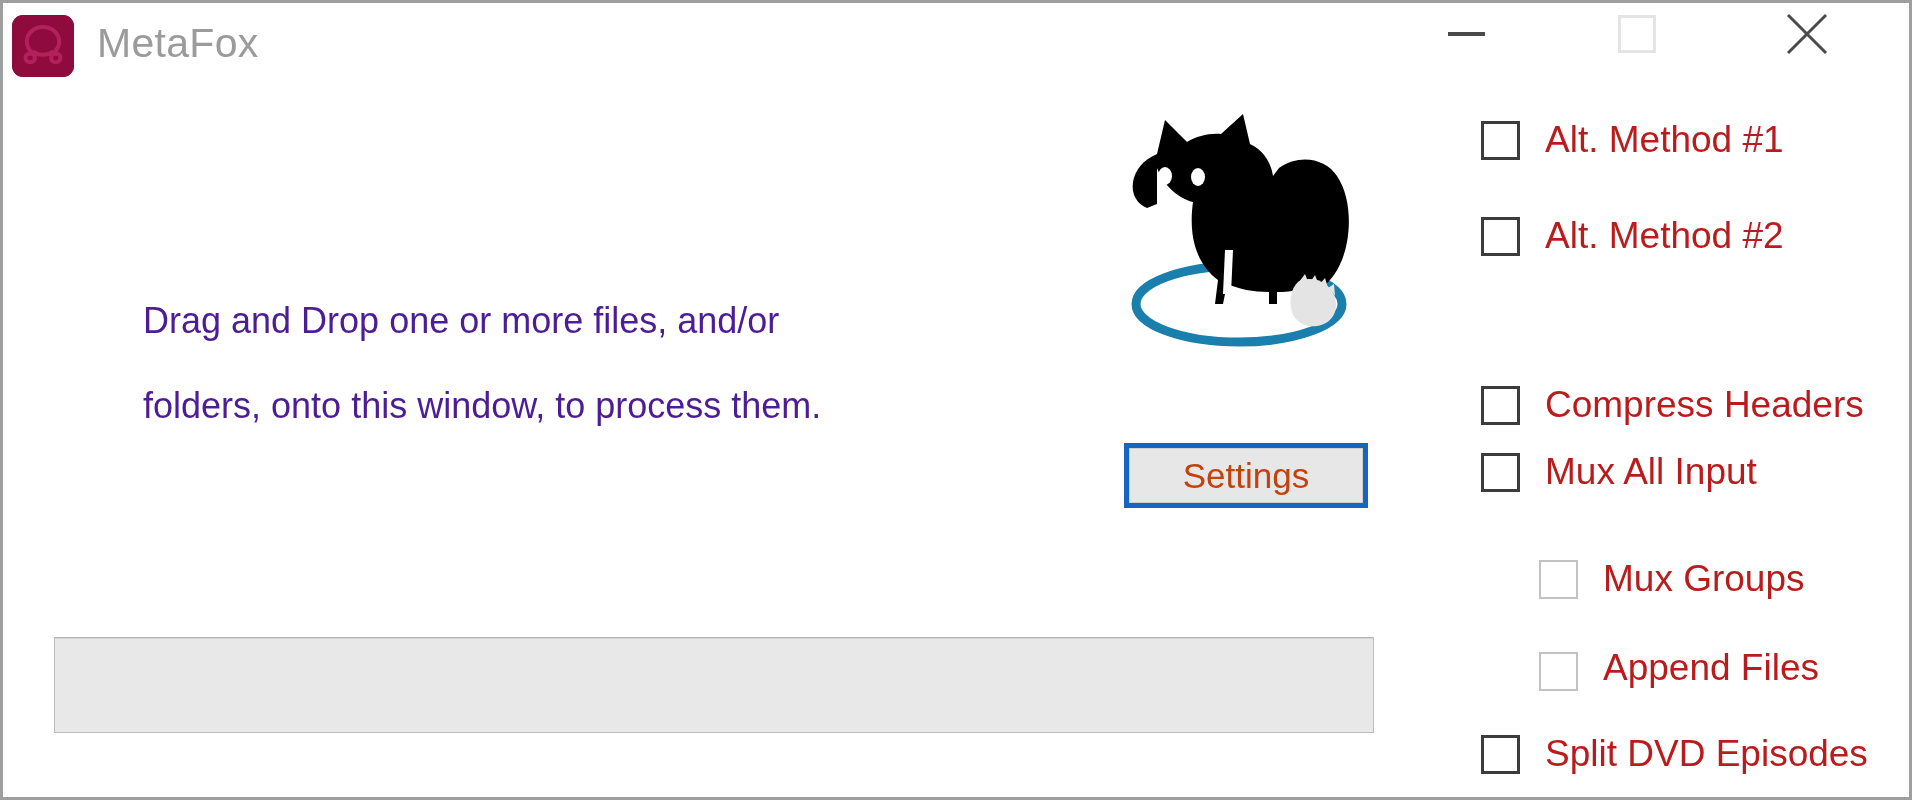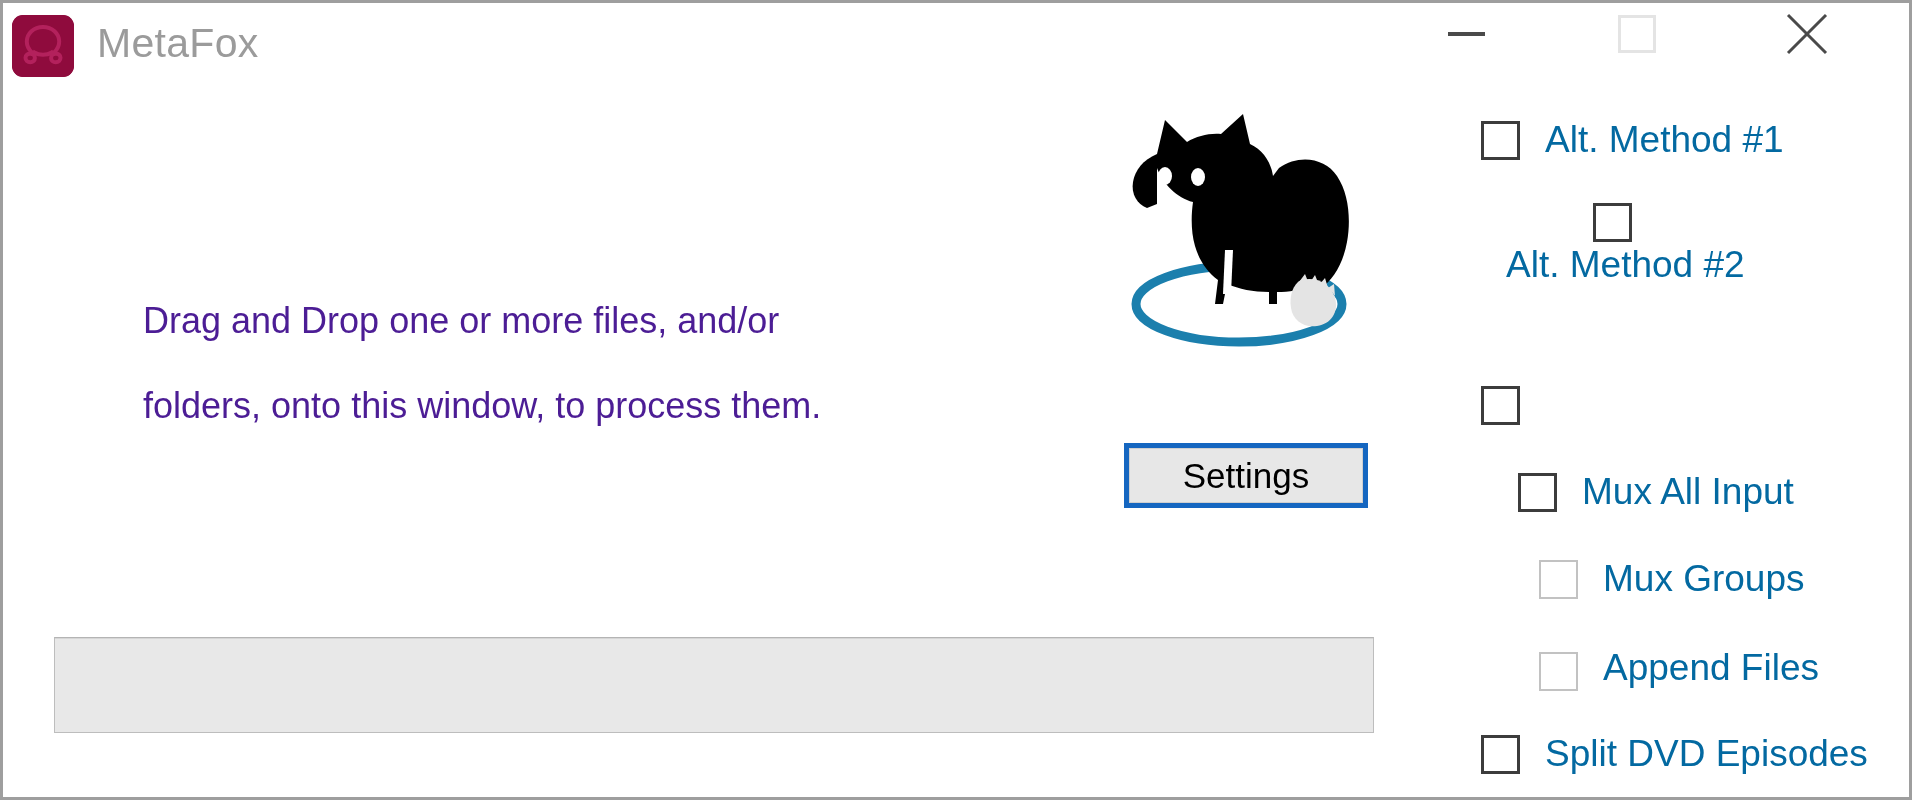--- a/index.html
+++ b/index.html
@@ -126,21 +126,21 @@
     cursor: default;
   }
   #settings-button .inner-edge {
     position: absolute;
     left: 0; top: 0; right: 0; bottom: 0;
     border: 1px solid #cfcfcf;
     pointer-events: none;
   }
   #settings-label {
     font-size: 35px;
-    color: #000000;
+    color: #c2410c;
     line-height: 40px;
     position: relative;
     z-index: 2;
   }
 
   
   #log-box {
     position: absolute;
     left: 51px;
     top: 634px;
@@ -180,29 +180,29 @@
     flex: 0 0 auto;
   }
   .option-row.indented .checkbox {
     border: 2px solid #c2c2c2;
   }
 
   .option-label {
     margin-left: 25px;
     font-size: 37px;
     line-height: 46px;
-    color: #0369a1;
+    color: #b91c1c;
   }
 
   
   .option-row[data-row="0"] { top: 8px; }
-  .option-row[data-row="1"] { top: 96px; flex-direction: column; }
+  .option-row[data-row="1"] { top: 104px; }
   .option-row[data-row="2"] { top: 185px; }
   .option-row[data-row="3"] { top: 273px; }
-  .option-row[data-row="4"] { top: 360px; margin-left: 37px; }
+  .option-row[data-row="4"] { top: 340px; }
   .option-row[data-row="5"] { top: 447px; }
   .option-row[data-row="6"] { top: 534px; align-items: flex-end; }
   .option-row[data-row="7"] { top: 622px; }
 </style>
 </head>
 <body>
 
 <div id="app-window">
 
   <div id="titlebar">
@@ -292,20 +292,21 @@
     </div>
 
     <div class="option-row" data-row="1">
       <span class="checkbox"></span>
       <span class="option-label">Alt. Method #2</span>
     </div>
 
 
     <div class="option-row" data-row="3">
       <span class="checkbox"></span>
+      <span class="option-label">Compress Headers</span>
     </div>
 
     <div class="option-row" data-row="4">
       <span class="checkbox"></span>
       <span class="option-label">Mux All Input</span>
     </div>
 
     <div class="option-row indented" data-row="5">
       <span class="checkbox"></span>
       <span class="option-label">Mux Groups</span>

